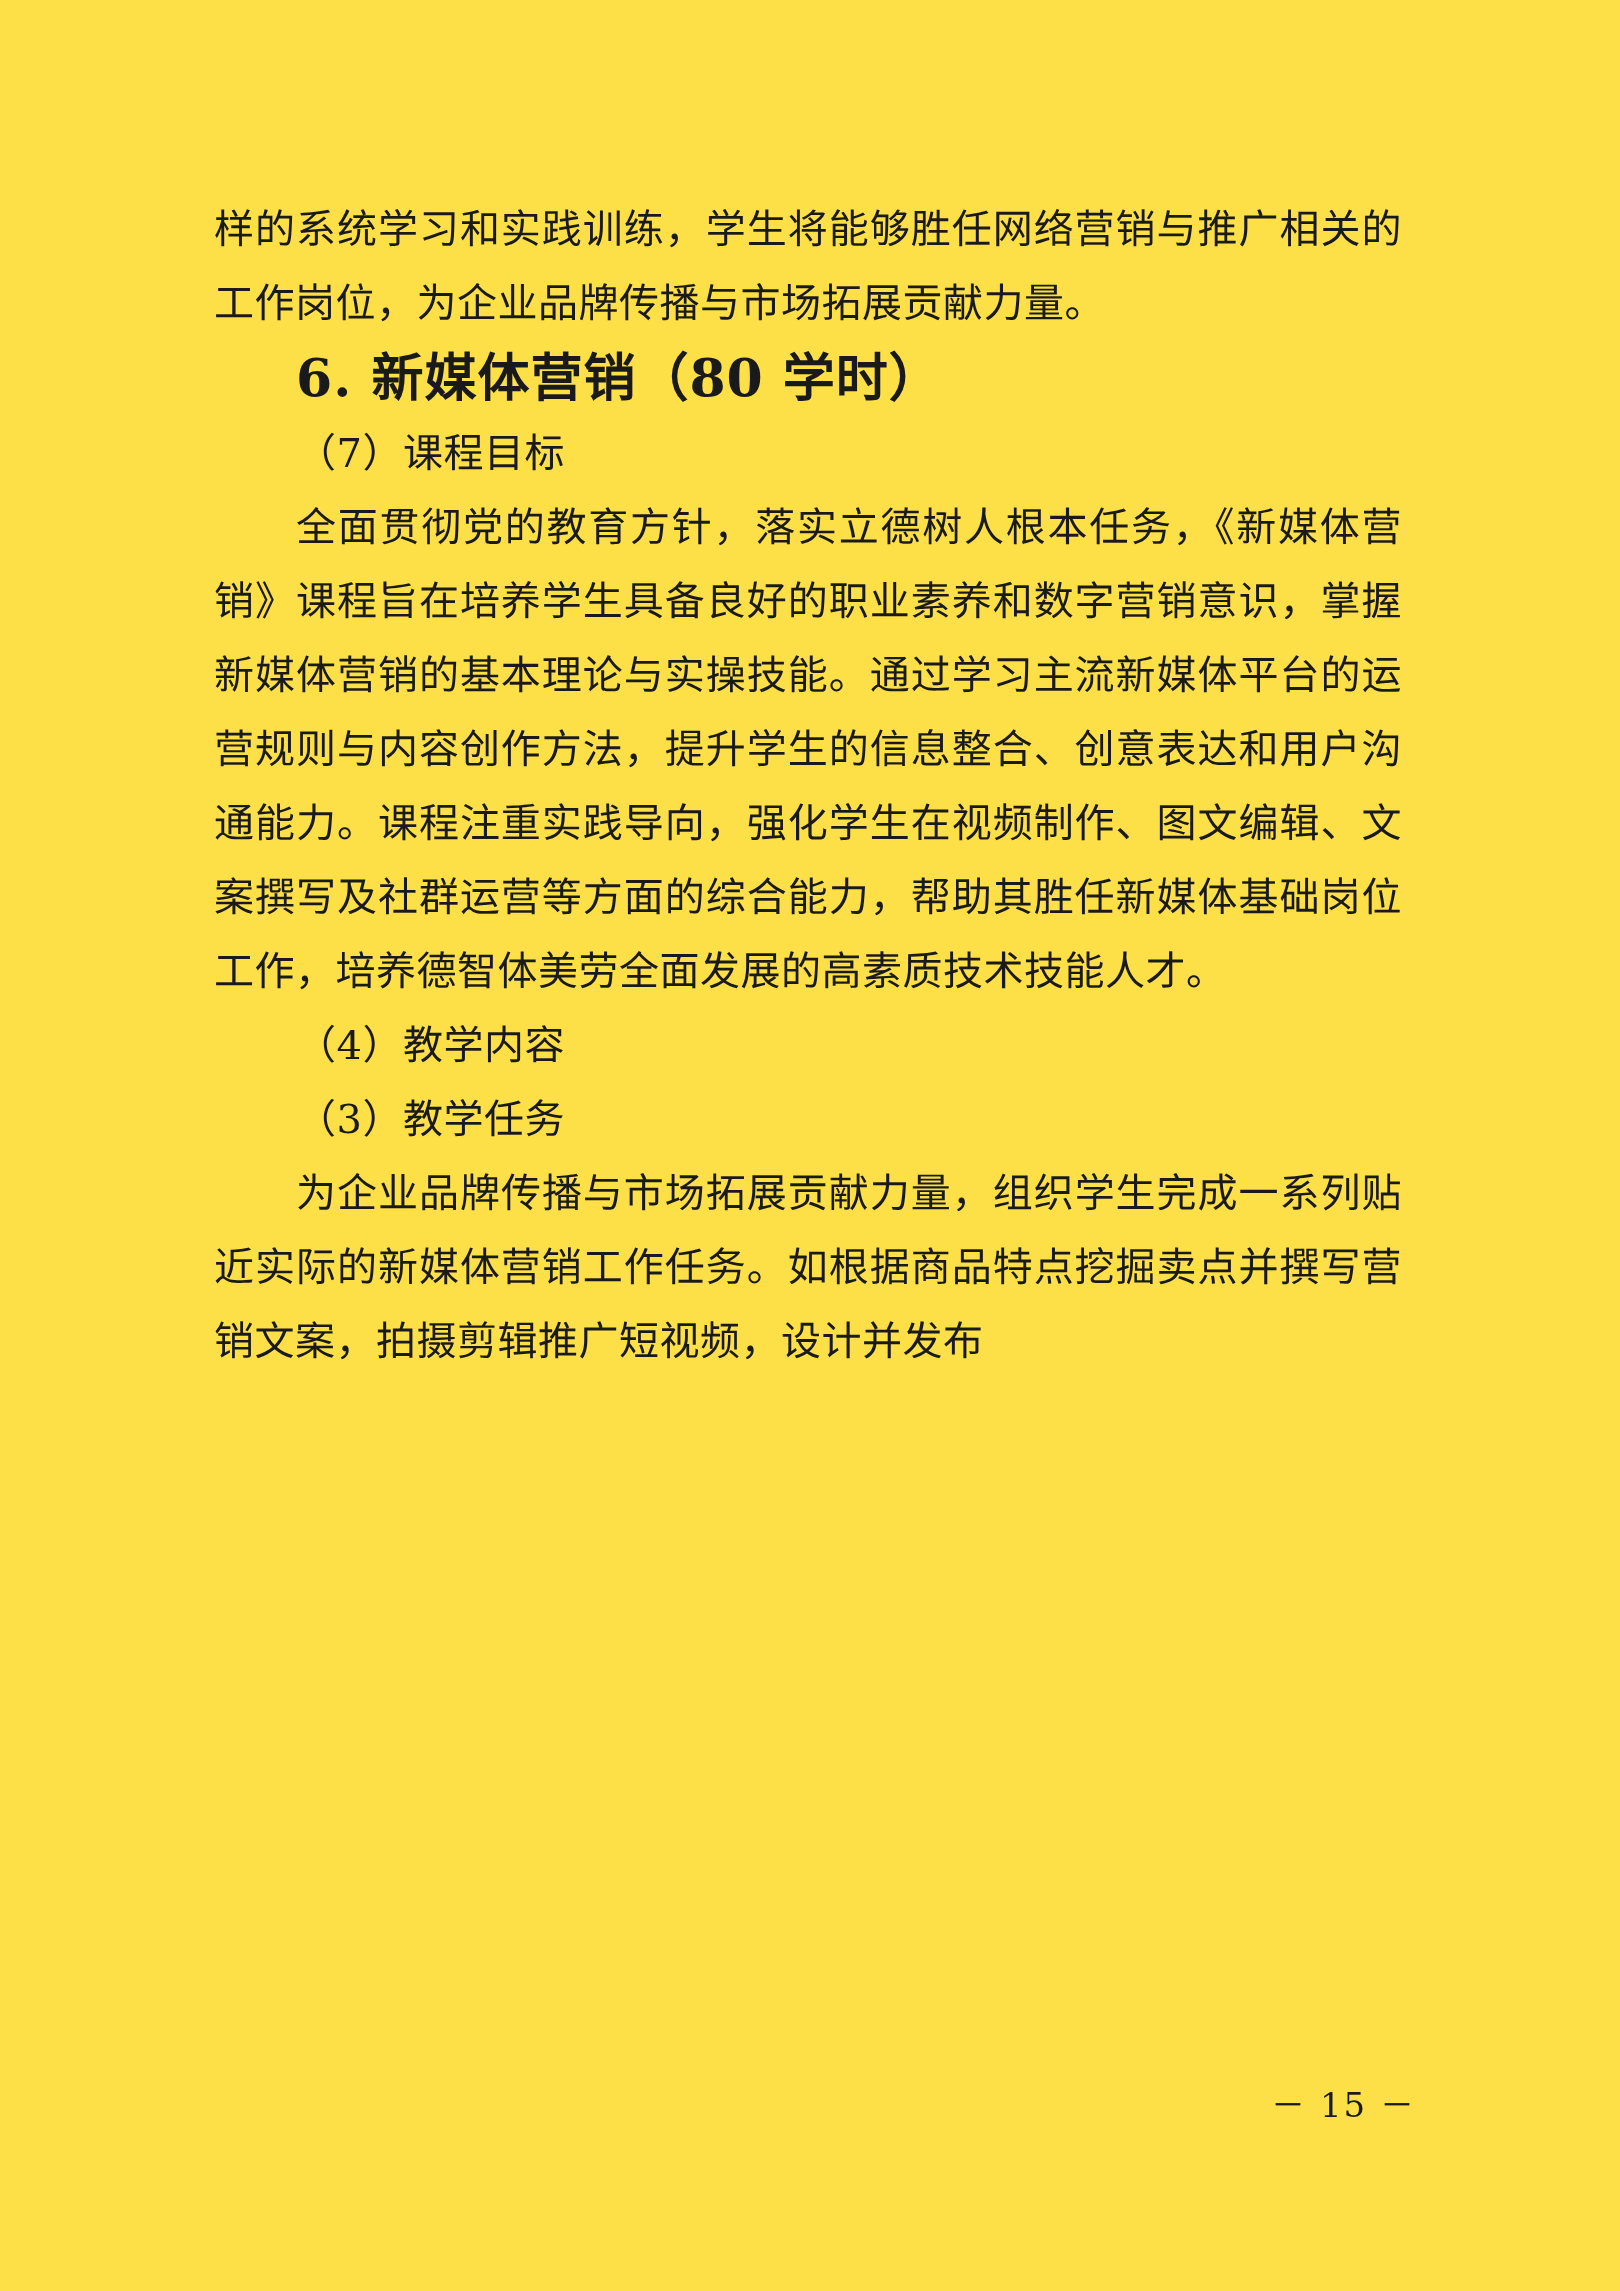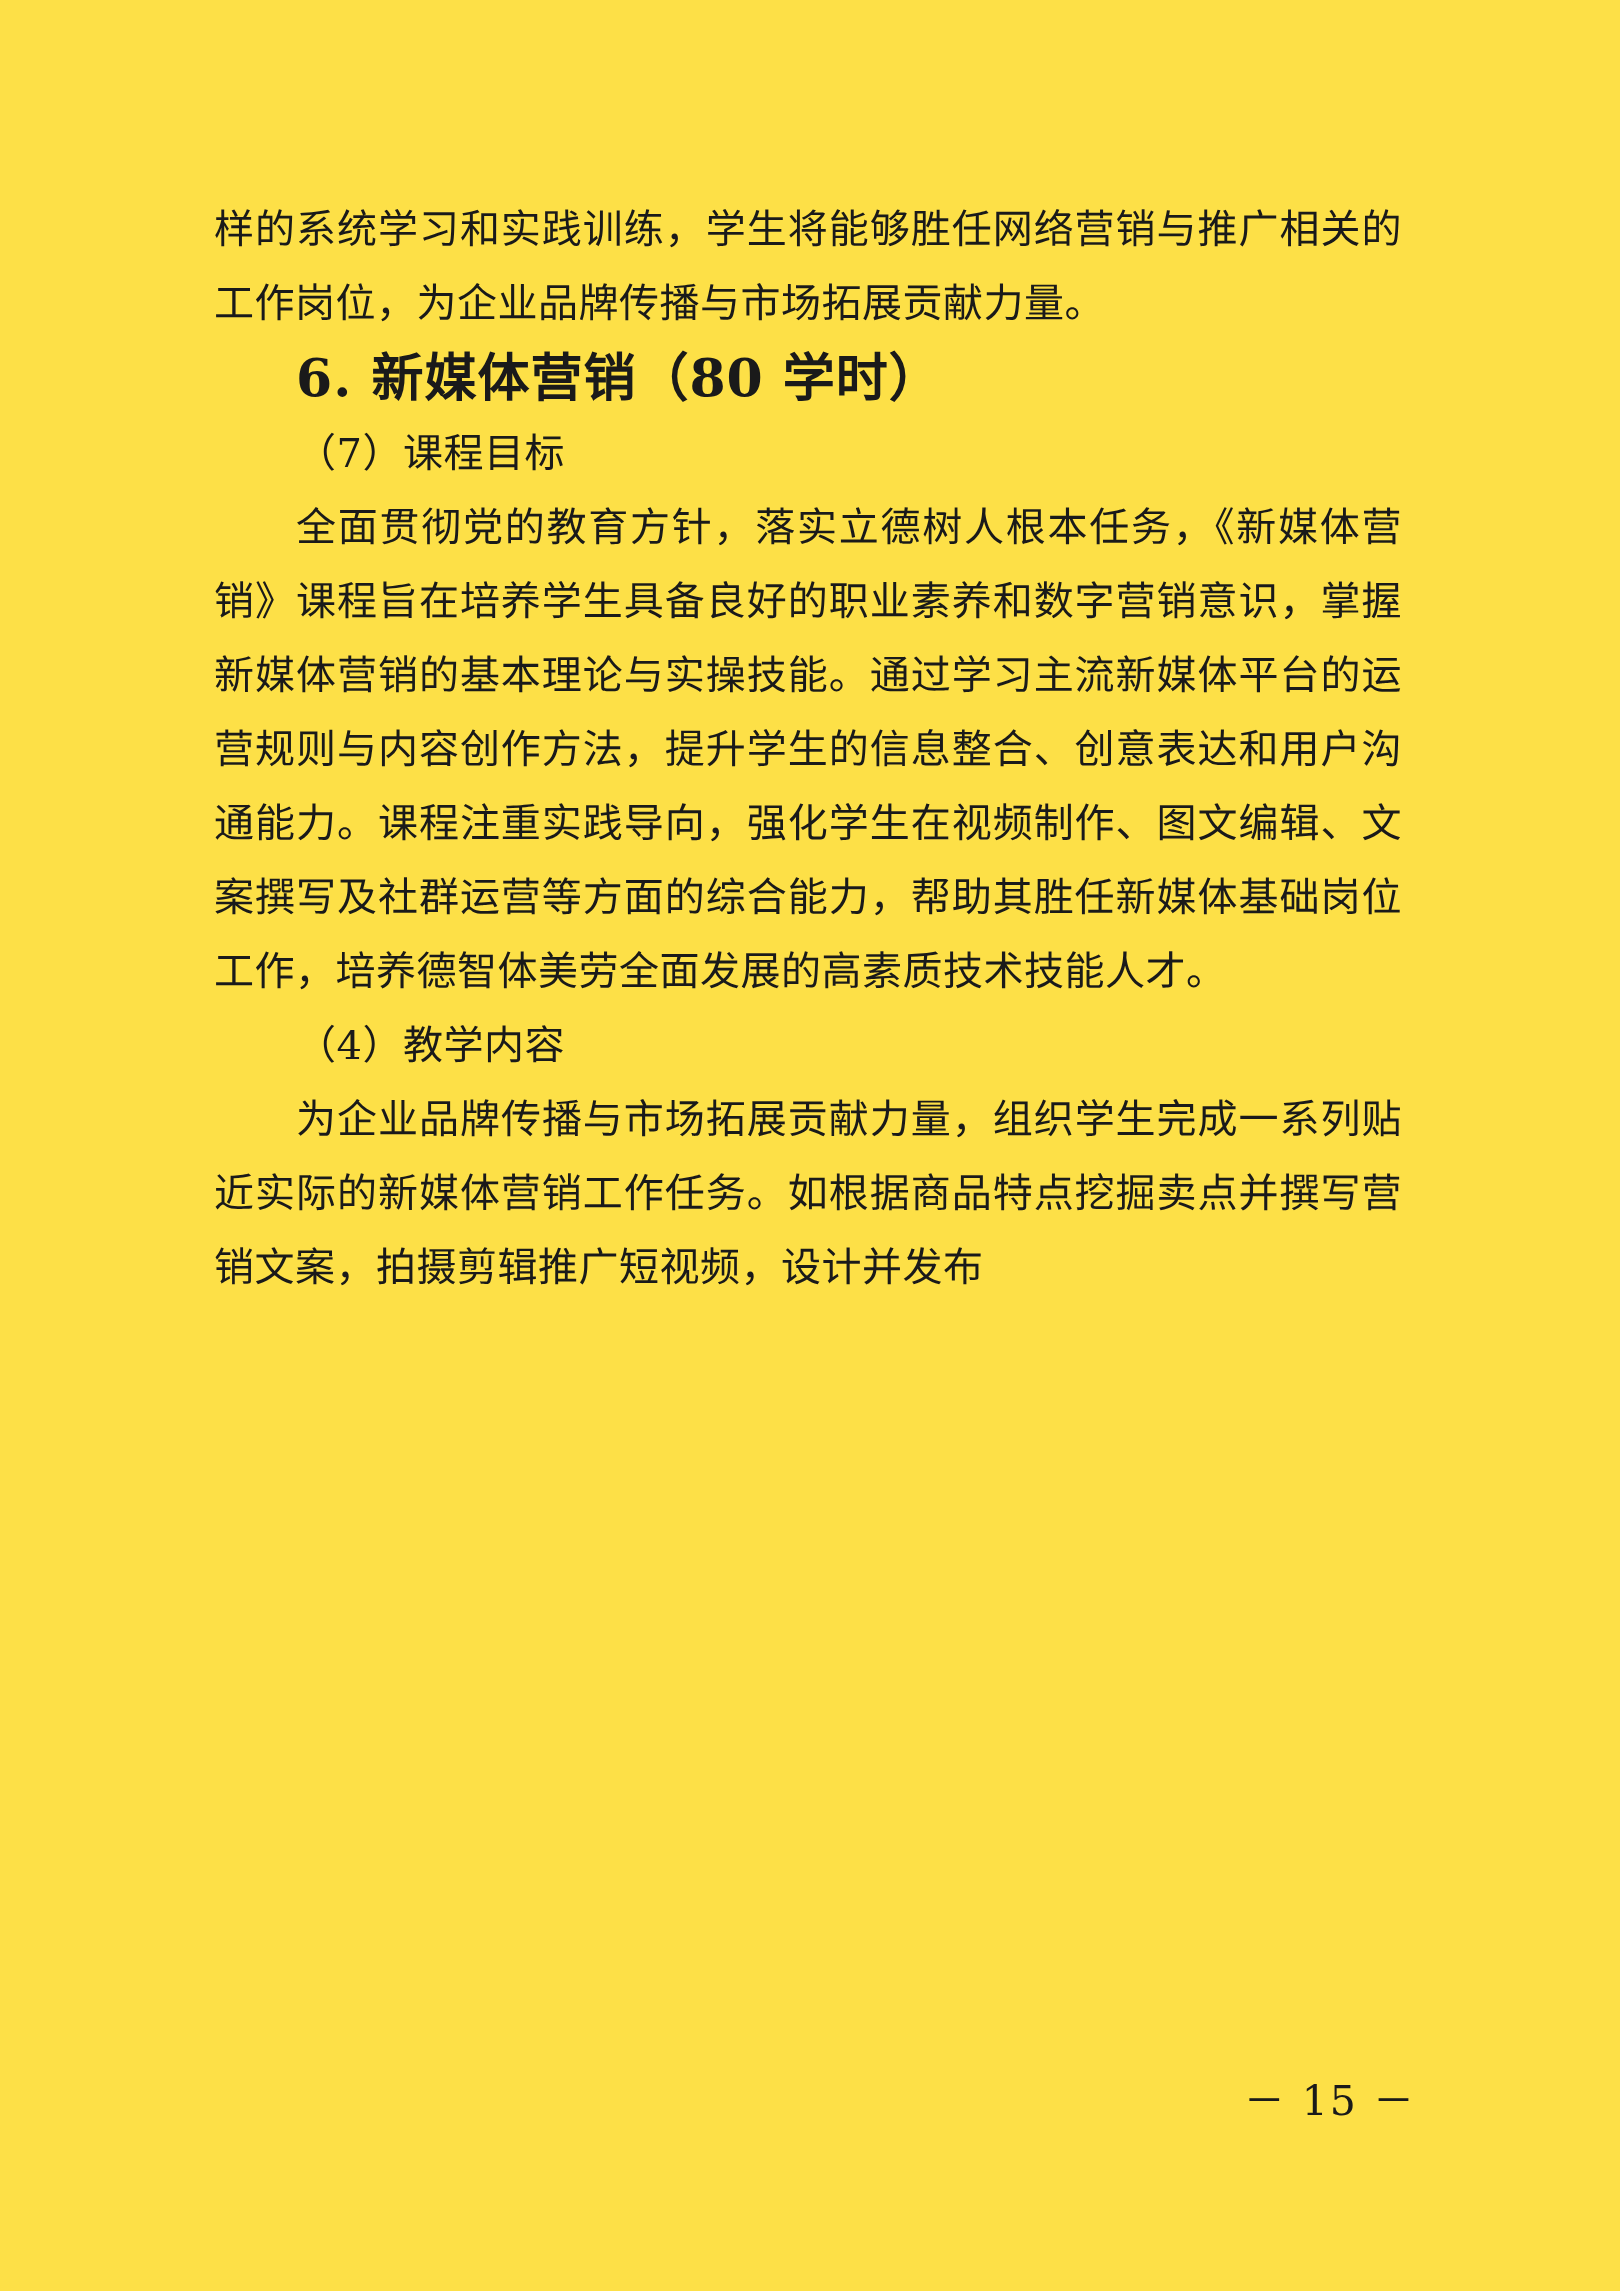--- a/index.html
+++ b/index.html
@@ -49,21 +49,21 @@
     margin: 0;
     font-family: "DejaVu Serif", "Liberation Serif", serif;
   }
   .sub-label {
     text-indent: 82px;
   }
   .footer {
     position: absolute;
     right: 204px;
     bottom: 165px;
-    font-size: 41px;
+    font-size: 34px;
     letter-spacing: 2px;
     color: #1a1a1a;
     font-family: "DejaVu Serif", "Liberation Serif", serif;
   }
 </style>
 </head>
 <body>
 
 <div class="page">
   <div class="content">
@@ -72,20 +72,21 @@
 
     <p class="heading">6. 新媒体营销（80 学时）</p>
 
     <p class="para-indent sub-label">（7）课程目标</p>
 
     <p class="para-indent">全面贯彻党的教育方针，落实立德树人根本任务，《新媒体营销》课程旨在培养学生具备良好的职业素养和数字营销意识，掌握新媒体营销的基本理论与实操技能。通过学习主流新媒体平台的运营规则与内容创作方法，提升学生的信息整合、创意表达和用户沟通能力。课程注重实践导向，强化学生在视频制作、图文编辑、文案撰写及社群运营等方面的综合能力，帮助其胜任新媒体基础岗位工作，培养德智体美劳全面发展的高素质技术技能人才。</p>
 
     <p class="para-indent sub-label">（4）教学内容</p>
 
 
+    <p class="para-indent sub-label">（3）教学任务</p>
 
     <p class="para-indent">为企业品牌传播与市场拓展贡献力量，组织学生完成一系列贴近实际的新媒体营销工作任务。如根据商品特点挖掘卖点并撰写营销文案，拍摄剪辑推广短视频，设计并发布</p>
 
   </div>
 
   <div class="footer">－ 15 －</div>
 </div>
 
 
 </body></html>

